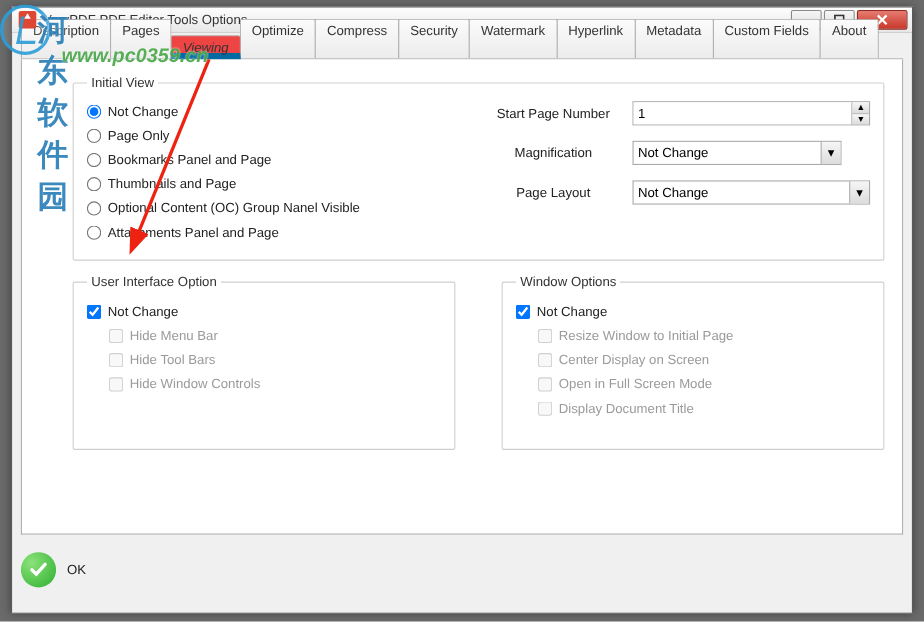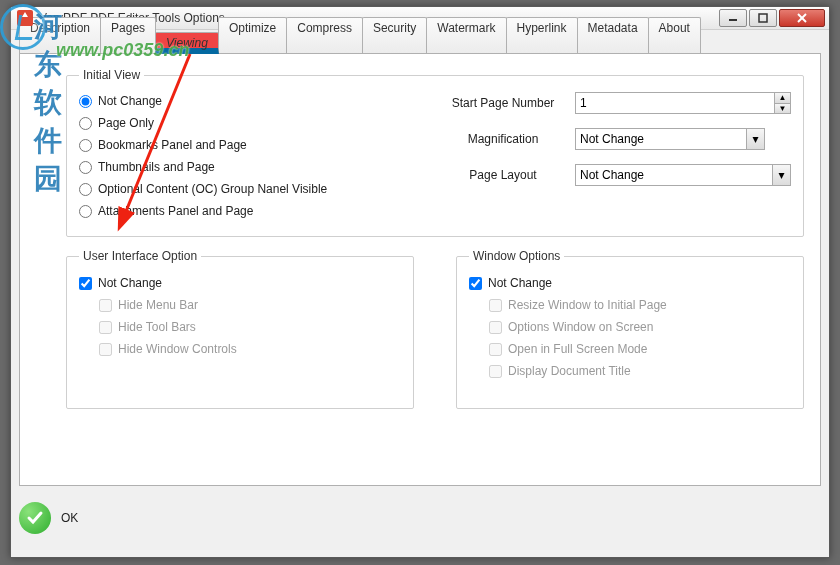--- a/index.html
+++ b/index.html
@@ -80,20 +80,21 @@
     <div class="tabs" id="tabs">
         <div class="tab">Description</div>
         <div class="tab">Pages</div>
         <div class="tab active">Viewing</div>
         <div class="tab">Optimize</div>
         <div class="tab">Compress</div>
         <div class="tab">Security</div>
         <div class="tab">Watermark</div>
         <div class="tab">Hyperlink</div>
         <div class="tab">Metadata</div>
+        <div class="tab">Custom Fields</div>
         <div class="tab">About</div>
       </div>
     <div class="tabpage">
 
       <fieldset>
         <legend>Initial View</legend>
         <div class="iv-cols">
           <div class="iv-left" id="iv-radios">
               <div class="row">
                 <label class="radio">
@@ -202,21 +203,21 @@
               </div>
               <div class="opt-row">
                 <label class="cb disabled">
                   <input type="checkbox" disabled="" style="">
                   <span>Resize Window to Initial Page</span>
                 </label>
               </div>
               <div class="opt-row">
                 <label class="cb disabled">
                   <input type="checkbox" disabled="" style="">
-                  <span>Options Window on Screen</span>
+                  <span>Center Display on Screen</span>
                 </label>
               </div>
               <div class="opt-row">
                 <label class="cb disabled">
                   <input type="checkbox" disabled="" style="">
                   <span>Open in Full Screen Mode</span>
                 </label>
               </div>
               <div class="opt-row">
                 <label class="cb disabled">

